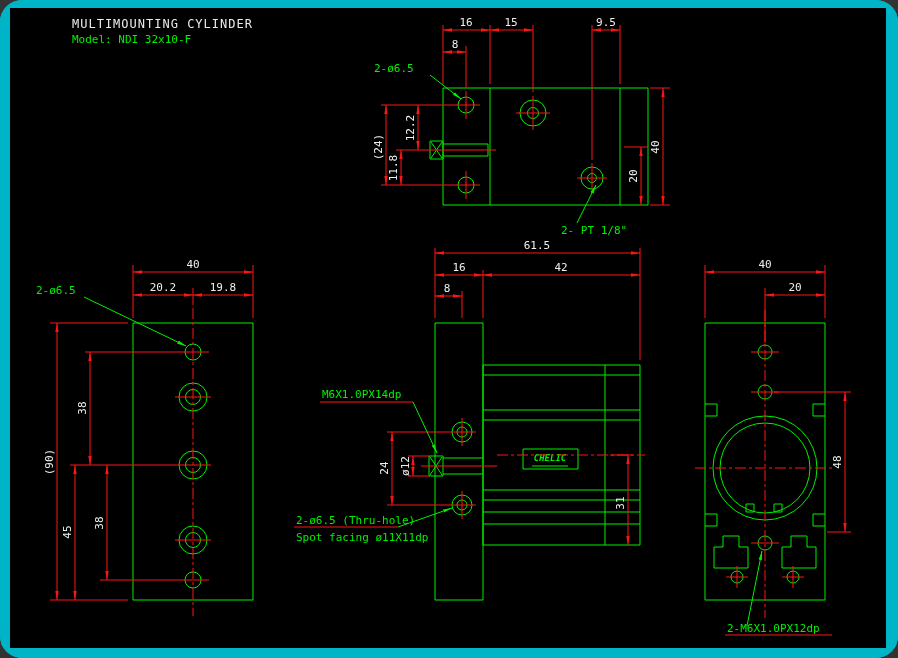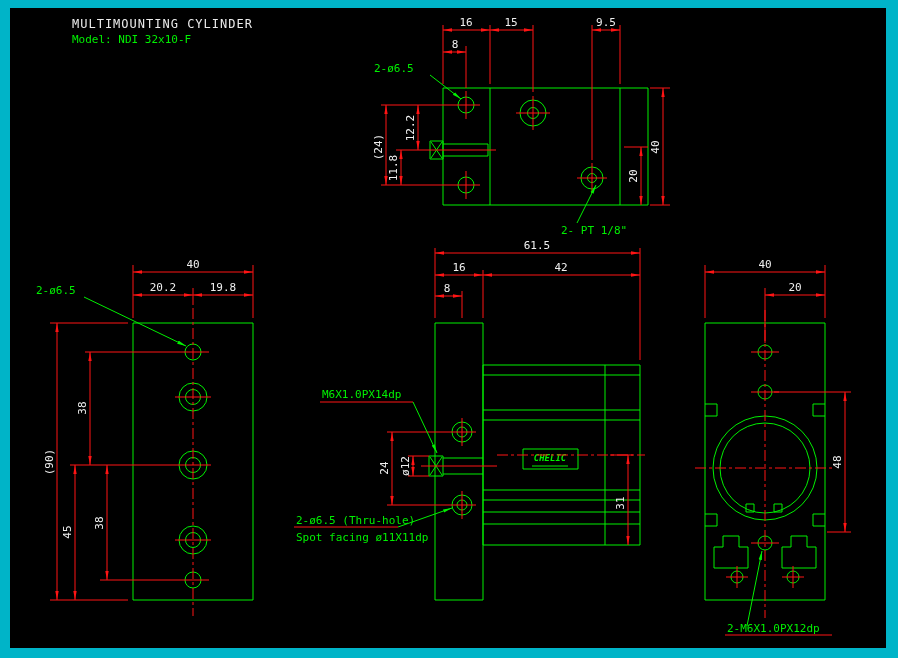--- a/index.html
+++ b/index.html
@@ -1,16 +1,16 @@
 <!DOCTYPE html>
 <html><head>
 <meta charset="utf-8">
 <style>
   html,body{margin:0;padding:0;background:#333;}
-  .screen{width:898px;height:658px;position:relative;background:#00b4c8;overflow:hidden;}
+  .screen{width:898px;height:658px;position:relative;background:#00b4c8;overflow:hidden;border-radius:22px;}
   svg{display:block;}
   .g{stroke:#00f000;stroke-width:1;fill:none;}
   .r{stroke:#ff1414;stroke-width:1;fill:none;}
   .cl{stroke:#ff1414;stroke-width:1;fill:none;stroke-dasharray:11 3 3 3;}
   text{font-family:"DejaVu Sans Mono",monospace;}
   .dim{fill:#f0f0f0;font-size:11px;text-anchor:middle;}
   .lbl{fill:#00f000;font-size:11px;}
   .ttl{fill:#ececec;font-size:12px;letter-spacing:1px;}
   .brand{fill:#00f000;font-size:9px;font-weight:bold;font-style:italic;text-anchor:middle;}
 </style>

